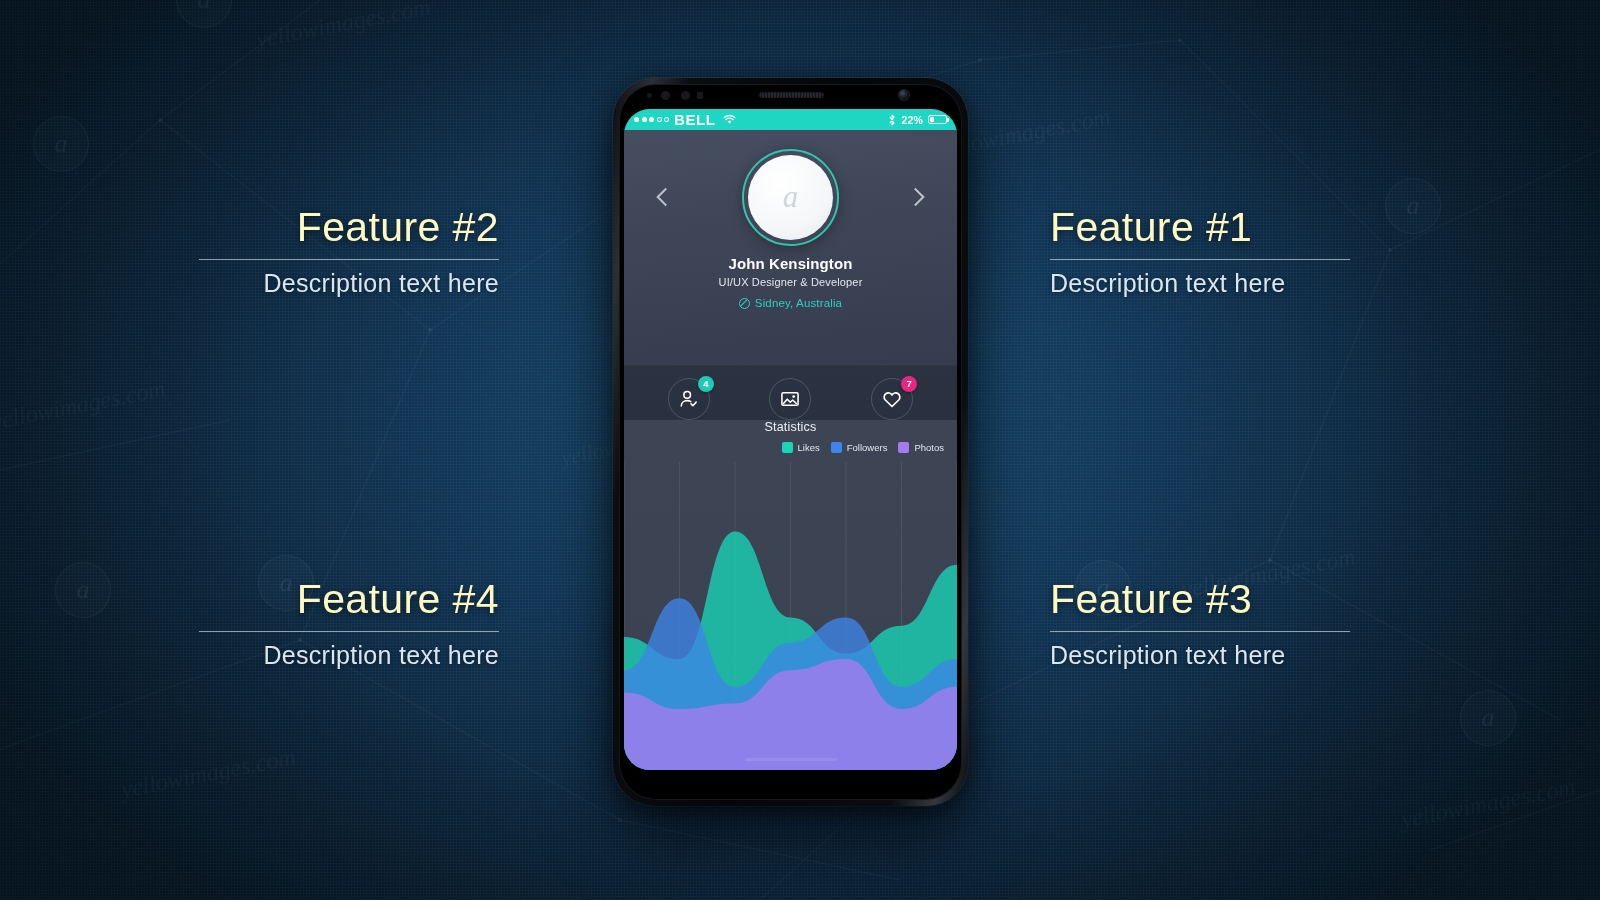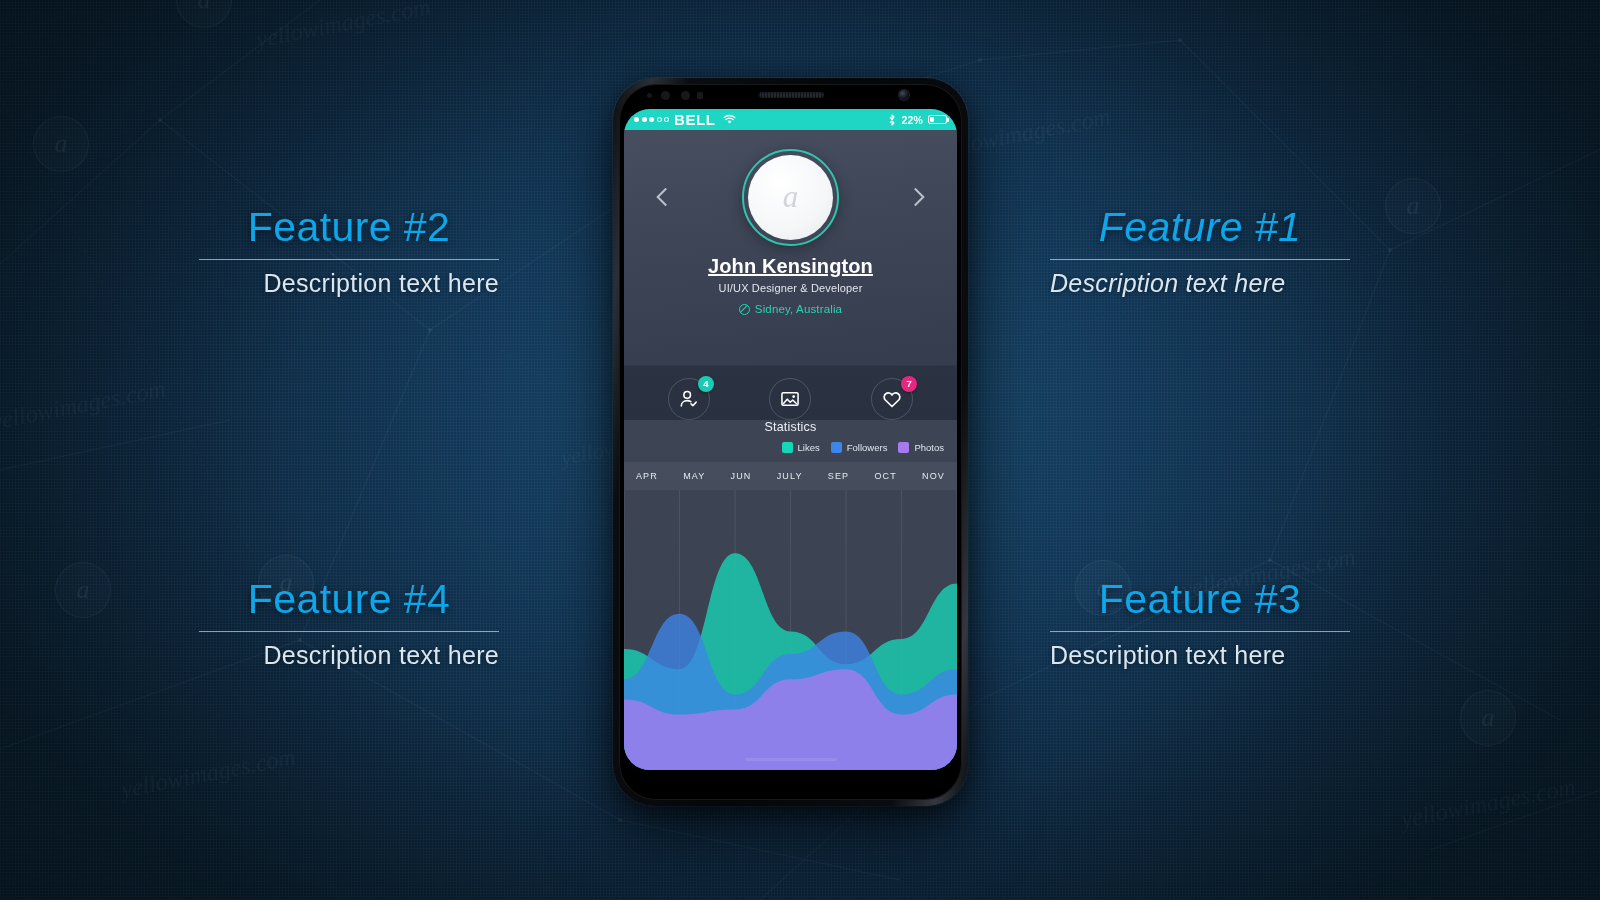--- a/index.html
+++ b/index.html
@@ -46,37 +46,36 @@
     font-style:italic;
     white-space:nowrap;
     user-select:none;
   }
 
   
   .feature { position:absolute; width:300px; }
   .feature.left  { text-align:right; }
   .feature.right { text-align:left; }
   .feature .ftitle {
-    font-size:41px; font-weight:400; color:#0ea5e9;
+    font-size:41px; font-weight:400; color:#fef9c3;
     letter-spacing:.4px; line-height:1.05;
     text-shadow:0 2px 7px rgba(0,0,0,.5);
     white-space:nowrap;
-    text-align:center;
   }
   .feature .frule {
     height:1px; background:rgba(222,236,246,.62);
     margin:10px 0 9px 0; width:100%;
   }
   .feature .fdesc {
     font-size:25px; font-weight:300; color:#dbe7f0;
     letter-spacing:.3px; white-space:nowrap;
     text-shadow:0 1px 5px rgba(0,0,0,.45);
   }
 
-  #f1 { top:206px; right:250px;font-style:italic; }
+  #f1 { top:206px; right:250px; }
   #f2 { top:206px; left:199px; }
   #f3 { top:578px; right:250px; }
   #f4 { top:578px; left:199px; }
 
   
   #phone {
     position:absolute; left:613px; top:78px;
     width:355px; height:728px;
     border-radius:42px;
     background:linear-gradient(100deg,#0a0b0d 0%,#2c3036 8%,#0c0d10 16%,#050608 50%,#0b0c0f 84%,#34383e 93%,#0a0b0d 100%);
@@ -175,21 +174,21 @@
   .chev {
     position:absolute; top:50%; transform:translateY(-50%);
     width:13px; height:13px;
     border-top:2.4px solid rgba(236,241,246,.72);
     border-right:2.4px solid rgba(236,241,246,.72);
     cursor:pointer;
   }
   #chev-left  { left:35px;  transform:translateY(-50%) rotate(-135deg); }
   #chev-right { right:35px; transform:translateY(-50%) rotate(45deg); }
 
-  #pname { font-size:20px; font-weight:700; color:#fff; letter-spacing:.1px; margin-top:5px;text-decoration:underline; }
+  #pname { font-size:15px; font-weight:700; color:#fff; letter-spacing:.1px; margin-top:5px; }
   #prole { font-size:11px; color:#e2e7ee; margin-top:4px; letter-spacing:.15px; }
   #ploc {
     display:flex; align-items:center; gap:5px;
     font-size:11.5px; font-weight:400; color:#2bd1b4; margin-top:9px; letter-spacing:.15px;
   }
   #loc-icon {
     width:11px; height:11px; border-radius:50%;
     border:1.4px solid #2bd1b4; position:relative;
   }
   #loc-icon::after {
@@ -442,29 +441,20 @@
               <span class="leg-sw" style="background:#3d85e8;"></span>
               <span class="leg-lb">Followers</span>
             </div>
             <div class="leg">
               <span class="leg-sw" style="background:#a77bee;"></span>
               <span class="leg-lb">Photos</span>
             </div>
           </div>
         </div>
 
-        <div id="months">
-          <span class="mo">APR</span>
-          <span class="mo">MAY</span>
-          <span class="mo">JUN</span>
-          <span class="mo">JULY</span>
-          <span class="mo">SEP</span>
-          <span class="mo">OCT</span>
-          <span class="mo">NOV</span>
-        </div>
 
         <div id="chart">
           <svg id="chart-svg" viewBox="0 0 340 140" preserveAspectRatio="none">
             <g id="chart-grid" stroke="rgba(255,255,255,.09)" stroke-width="1">
                 <line x1="0" y1="0" x2="0" y2="140"></line>
                 <line x1="56.666666666666664" y1="0" x2="56.666666666666664" y2="140"></line>
                 <line x1="113.33333333333333" y1="0" x2="113.33333333333333" y2="140"></line>
                 <line x1="170" y1="0" x2="170" y2="140"></line>
                 <line x1="226.66666666666666" y1="0" x2="226.66666666666666" y2="140"></line>
                 <line x1="283.3333333333333" y1="0" x2="283.3333333333333" y2="140"></line>

